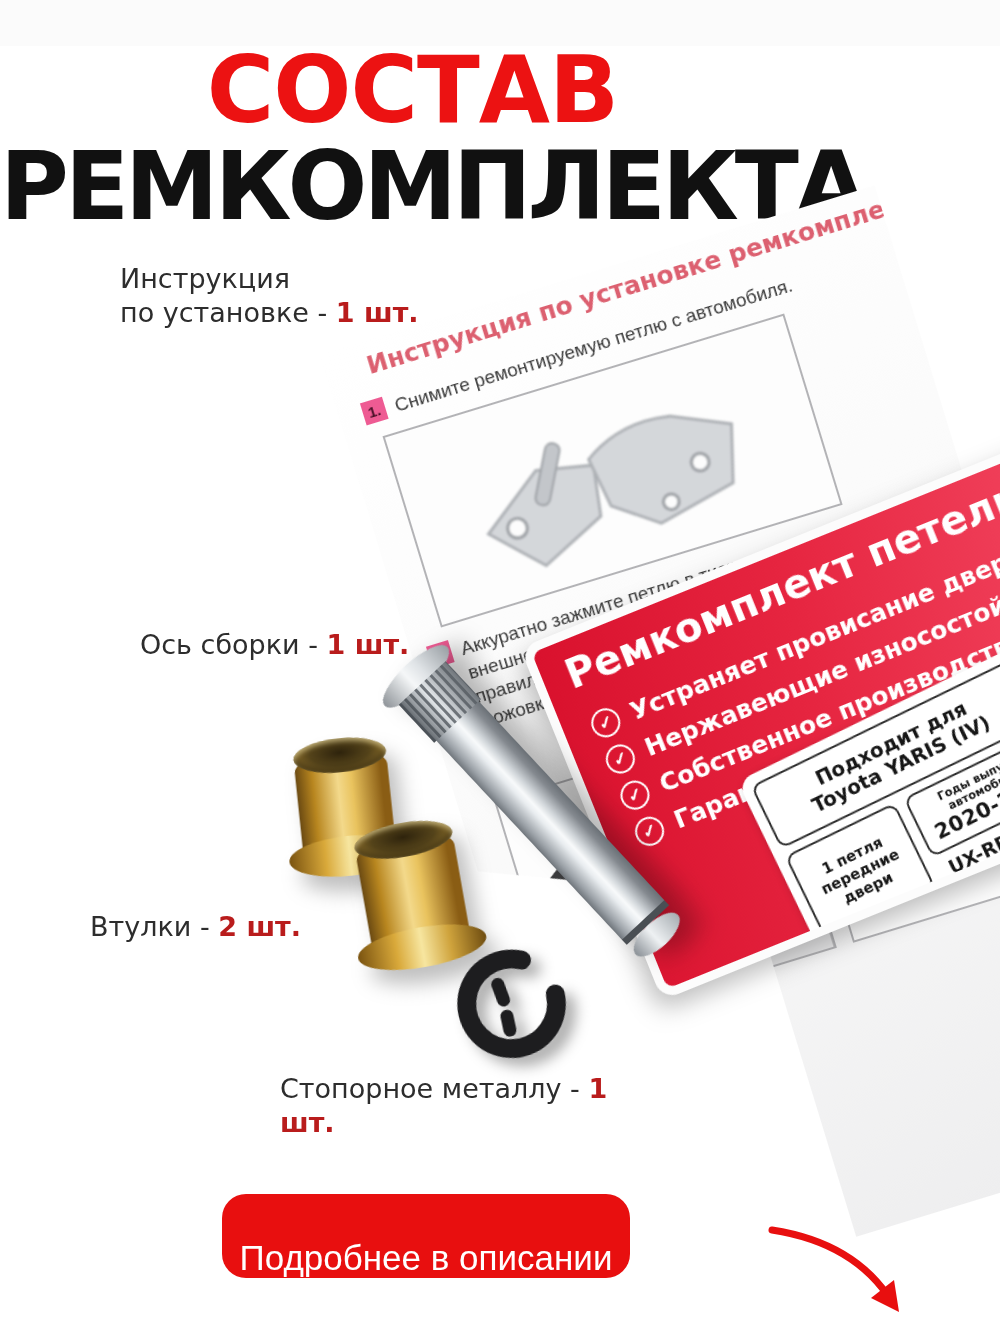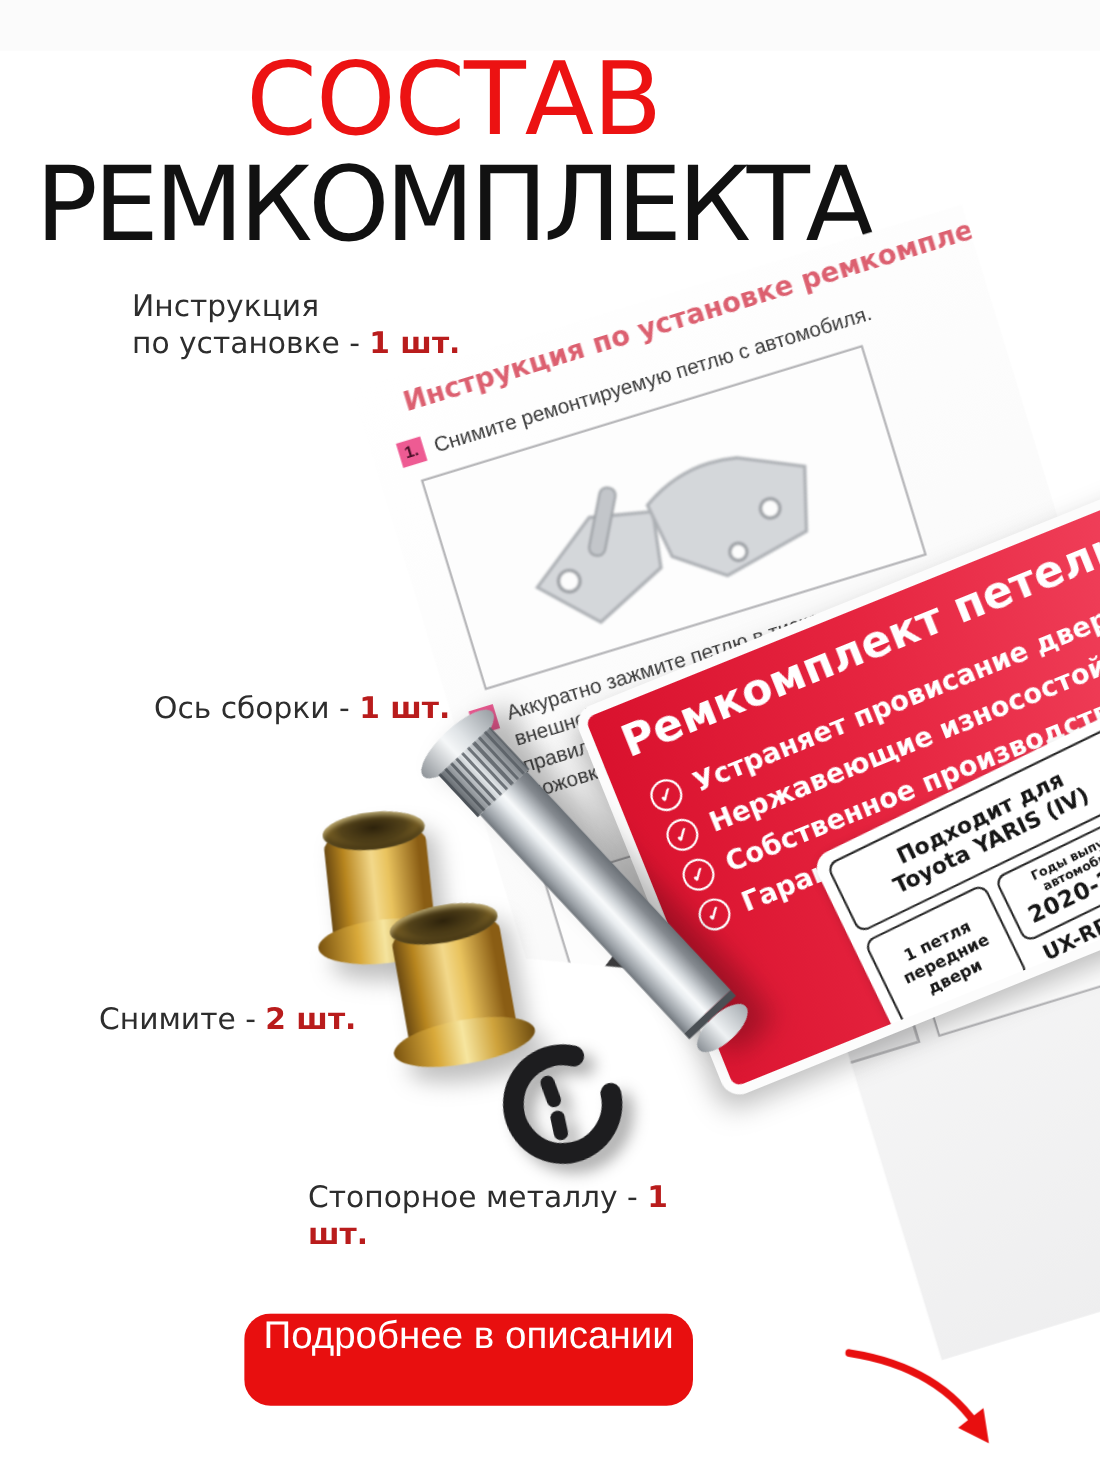--- a/index.html
+++ b/index.html
@@ -4,21 +4,21 @@
 <style>
   * { margin:0; padding:0; box-sizing:border-box; }
   html,body { background:#fff; }
   body { font-family:"Liberation Sans", sans-serif; }
   #canvas { position:relative; width:1000px; height:1333px; background:#ffffff; overflow:hidden; }
 
   .top-tint { position:absolute; left:0; top:0; width:100%; height:46px; background:#fbfbfb; }
 
   
   .title-block { position:absolute; left:0; top:44px; width:825px; text-align:center;
-                 font-family:"DejaVu Sans", sans-serif; font-weight:normal; }
+                 font-family:"DejaVu Sans", sans-serif; font-weight:bold; }
   .title-line1 { font-size:92px; line-height:1.02; letter-spacing:-1px; color:#ec1212; }
   .title-line2 { font-size:94px; line-height:1.04; letter-spacing:-4px; color:#111111; }
 
   
   .plabel { position:absolute; color:#2d2d2d; font-family:"DejaVu Sans", sans-serif;
             font-size:27px; line-height:1.25; text-align:left; }
   .plabel b { font-weight:bold; color:#b91c1c; }
   .plabel-instruction { left:120px; top:262px; width:360px; }
   .plabel-axis        { left:140px; top:628px; width:330px; }
   .plabel-bushings    { left:90px;  top:910px; width:260px; }
@@ -110,21 +110,21 @@
   .bush-flange { position:absolute; left:0; bottom:0; width:100%; height:40px; border-radius:50%;
                  background:linear-gradient(90deg,#7a5310,#d9a93a 30%,#f7e6a0 50%,#cfa33c 72%,#6e4c10); }
 
   .eclip { position:absolute; left:426px; top:948px; width:158px; height:118px;
            transform:rotate(-12deg); z-index:3;
            filter:drop-shadow(8px 10px 7px rgba(0,0,0,0.32)); }
   .eclip svg { width:100%; height:100%; }
 
   
   .cta-btn { position:absolute; left:222px; top:1194px; width:408px; height:84px;
-             background:#e80f0f; border-radius:24px; display:flex; align-items:flex-start;
+             background:#e80f0f; border-radius:24px; display:flex; align-items:flex-end;
              justify-content:center; z-index:4; cursor:pointer; }
   .cta-label { color:#ffffff; font-size:35px; font-family:"Liberation Sans", sans-serif; }
   .cta-arrow { position:absolute; left:766px; top:1208px; width:150px; height:105px; z-index:4; }
 </style>
 </head>
 <body>
 
 <div id="canvas">
 
   <div class="top-tint"></div>
@@ -231,21 +231,21 @@
   </div>
 
   <div class="plabel plabel-instruction">
     <span>Инструкция</span><br>
     <span>по установке - </span><b>1 шт.</b>
   </div>
   <div class="plabel plabel-axis">
     <span>Ось сборки - </span><b>1 шт.</b>
   </div>
   <div class="plabel plabel-bushings">
-    <span>Снимите - </span><b>2 шт.</b>
+    <span>Втулки - </span><b>2 шт.</b>
   </div>
   <div class="plabel plabel-ring">
     <span>Стопорное металлу - </span><b>1 шт.</b>
   </div>
 
   <div class="cta-btn">
     <span class="cta-label">Подробнее в описании</span>
   </div>
   <svg class="cta-arrow" viewBox="0 0 150 105">
     <path d="M6 22 C 58 30, 100 52, 126 94" fill="none" stroke="#e80f0f" stroke-width="7" stroke-linecap="round"></path>

